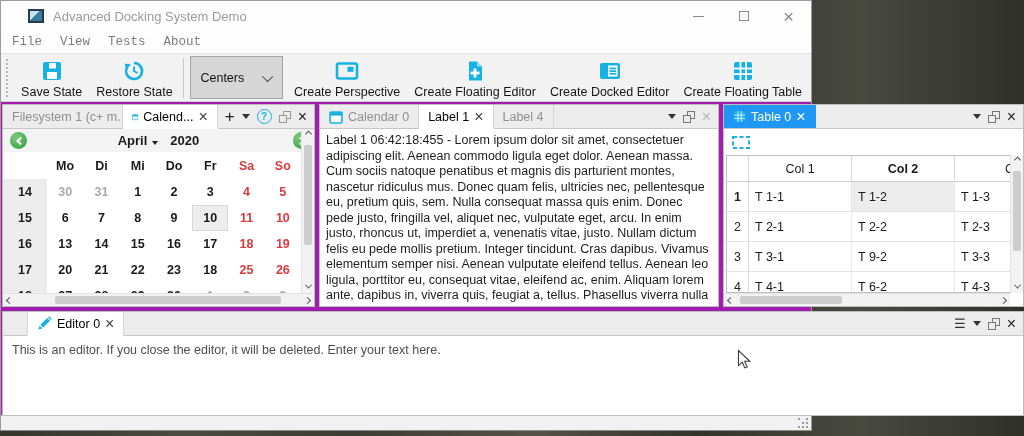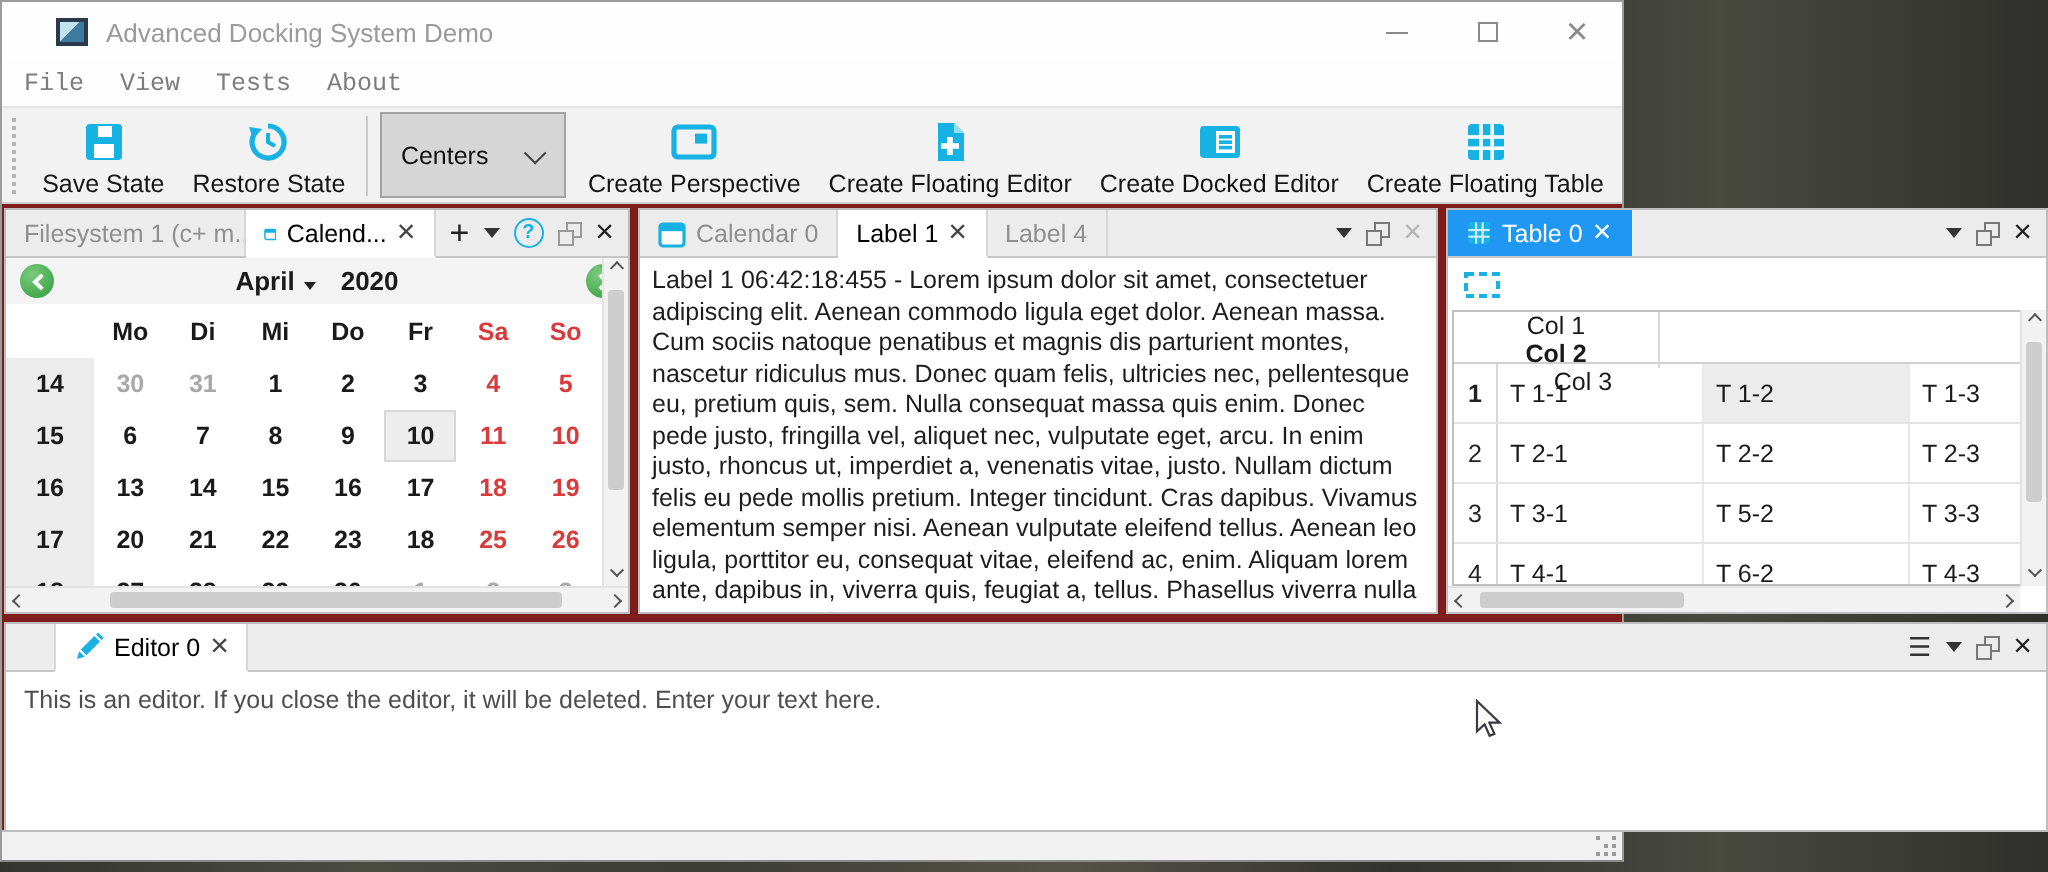--- a/index.html
+++ b/index.html
@@ -2,21 +2,21 @@
 <html><head>
 <meta charset="utf-8">
 <style>
   * { box-sizing: border-box; margin: 0; padding: 0; }
   html,body { width:1024px; height:436px; overflow:hidden; }
   body {
     font-family:"Liberation Sans", sans-serif; font-size:12px; color:#1a1a1a;
     background:linear-gradient(90deg,#33342f,#4a4c42 18%,#3a3c35 34%,#555248 52%,#32332e 68%,#484a40 84%,#2f302b);
     position:relative;
   }
-  .window{position:absolute;left:0;top:0;width:812px;height:431px;background:#7f1d1d;
+  .window{position:absolute;left:0;top:0;width:812px;height:431px;background:#a21caf;
     border:1px solid #9b9b9b;border-bottom:1px solid #8a8a8a;}
 
   
   .titlebar{height:30px;background:#fefefe;display:flex;align-items:center;padding-left:27px;}
   .app-icon{width:16px;height:14px;border:2px solid #2b3a4a;background:linear-gradient(135deg,#bfe3ef 45%,#3d7c9e 45%);margin-right:9px;}
   .win-title{color:#9a9a9a;font-size:13px;}
   .win-controls{margin-left:auto;display:flex;height:100%;}
   .win-btn{width:45px;height:100%;display:flex;align-items:center;justify-content:center;color:#8a8a8a;}
   .glyph-min{width:11px;height:0;border-top:1px solid #8a8a8a;}
   .glyph-max{width:10px;height:10px;border:1px solid #8a8a8a;}
@@ -101,21 +101,21 @@
   .rgt{transform:rotate(225deg);}
   .vthumb{position:absolute;left:2px;right:2px;background:#cdcdcd;border-radius:2px;}
   .hthumb{position:absolute;top:2px;bottom:2px;background:#cdcdcd;border-radius:2px;}
 
   
   .doc-text{padding:4px 6px;font-size:12.5px;line-height:15.5px;color:#1d1d1d;}
 
   
   .table-toolbar{height:26px;background:#fff;display:flex;align-items:center;padding-left:7px;}
   .tbl{position:absolute;top:50px;left:2px;right:13px;bottom:13px;border:1px solid #c0c0c0;border-right:none;overflow:hidden;background:#fff;}
-  .tbl-hdr-row{display:flex;height:26px;border-bottom:1px solid #cfcfcf;flex-direction:column;}
+  .tbl-hdr-row{display:flex;height:26px;border-bottom:1px solid #cfcfcf;}
   .tbl-corner{flex:none;width:22px;border-right:1px solid #d8d8d8;}
   .tbl-hdr{flex:none;width:103px;display:flex;align-items:center;justify-content:center;border-right:1px solid #d8d8d8;font-size:12.5px;}
   .tbl-hdr:last-child{width:130px;}
   .tbl-hdr.current{font-weight:bold;}
   .tbl-row{display:flex;height:30px;border-bottom:1px solid #e3e3e3;}
   .tbl-rowhdr{flex:none;width:22px;display:flex;align-items:center;justify-content:center;border-right:1px solid #d8d8d8;font-size:12.5px;color:#222;}
   .tbl-rowhdr.current{font-weight:bold;}
   .tbl-cell{flex:none;width:103px;display:flex;align-items:center;padding-left:6px;border-right:1px solid #e9e9e9;font-size:12.5px;}
   .tbl-cell:last-child{width:130px;}
   .tbl-cell.selected{background:#ececec;}
@@ -437,21 +437,21 @@
           </div>
           <div class="tbl-row">
             <div class="tbl-rowhdr">2</div>
             <div class="tbl-cell">T 2-1</div>
             <div class="tbl-cell">T 2-2</div>
             <div class="tbl-cell">T 2-3</div>
           </div>
           <div class="tbl-row">
             <div class="tbl-rowhdr">3</div>
             <div class="tbl-cell">T 3-1</div>
-            <div class="tbl-cell">T 5-2</div>
+            <div class="tbl-cell">T 9-2</div>
             <div class="tbl-cell">T 3-3</div>
           </div>
           <div class="tbl-row">
             <div class="tbl-rowhdr">4</div>
             <div class="tbl-cell">T 4-1</div>
             <div class="tbl-cell">T 6-2</div>
             <div class="tbl-cell">T 4-3</div>
           </div>
         </div>
     </div>

